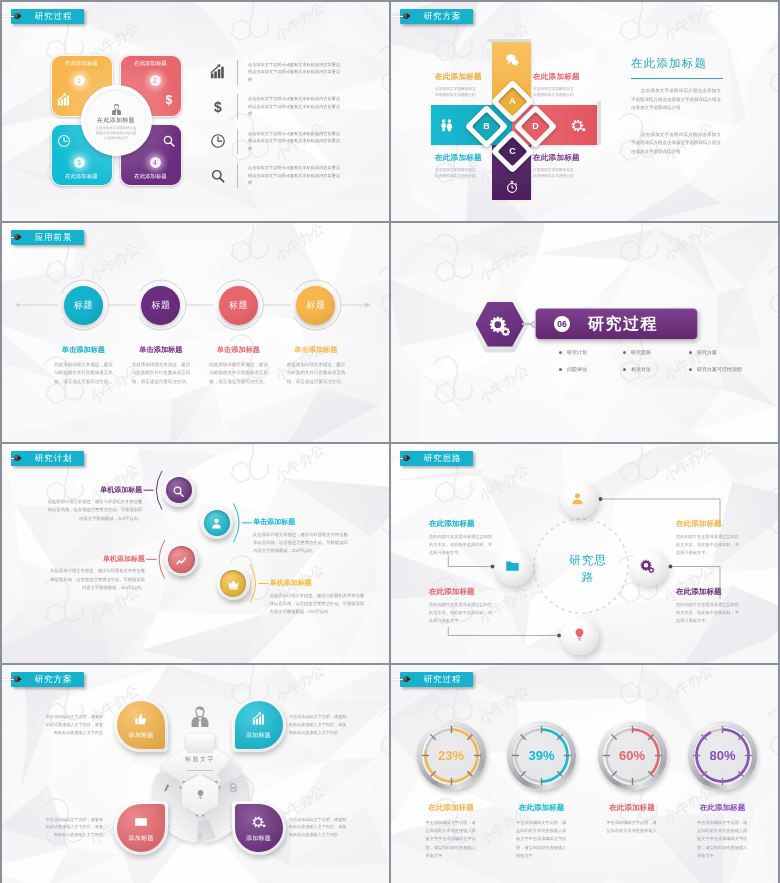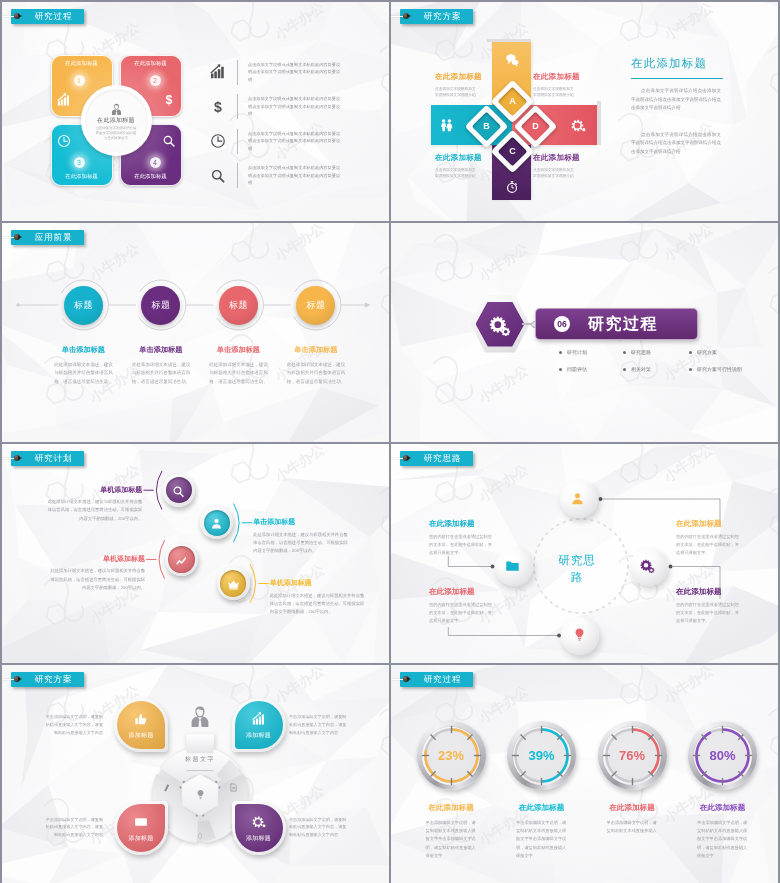--- a/index.html
+++ b/index.html
@@ -918,21 +918,21 @@
             <rect x="9.3" y="17.3" width="5.4" height="1.6" rx=".8"></rect>
             <rect x="10.1" y="20" width="3.8" height="1.6" rx=".8"></rect>
           </svg></div>
       </div>
       <div style="position: absolute; left: 238.5px; top: 103.5px; width: 38px; height: 38px; border-radius: 50%; background: radial-gradient(circle at 34% 27%, rgb(255, 255, 255) 0%, rgb(251, 251, 251) 32%, rgb(230, 230, 233) 72%, rgb(207, 207, 212) 100%); box-shadow: rgba(0, 0, 0, 0.17) 2px 4px 6px; display: flex; align-items: center; justify-content: center;">
         <div style="width: 15px; height: 15px; margin-left: -2px; margin-top: -2px;"><svg width="15" height="15" viewBox="0 0 24 24" fill="#6b2d7f" stroke="#6b2d7f" stroke-width="0" xmlns="http://www.w3.org/2000/svg">
             <path fill-rule="evenodd" d="M18.3 10.4 L18.3 12.8 L16.6 12.8 L16.3 14.0 L17.7 14.9 L16.6 17.0 L15.0 16.2 L14.2 17.0 L15.0 18.6 L12.9 19.7 L12.0 18.3 L10.8 18.6 L10.8 20.3 L8.4 20.3 L8.4 18.6 L7.2 18.3 L6.3 19.7 L4.2 18.6 L5.0 17.0 L4.2 16.2 L2.6 17.0 L1.5 14.9 L2.9 14.0 L2.6 12.8 L0.9 12.8 L0.9 10.4 L2.6 10.4 L2.9 9.2 L1.5 8.3 L2.6 6.2 L4.2 7.0 L5.0 6.2 L4.2 4.6 L6.3 3.5 L7.2 4.9 L8.4 4.6 L8.4 2.9 L10.8 2.9 L10.8 4.6 L12.0 4.9 L12.9 3.5 L15.0 4.6 L14.2 6.2 L15.0 7.0 L16.6 6.2 L17.7 8.3 L16.3 9.2 L16.6 10.4 Z M9.6 7.9 A3.7 3.7 0 1 0 9.6 15.3 A3.7 3.7 0 1 0 9.6 7.9 Z"></path>
             <path fill-rule="evenodd" d="M22.9 18.4 L22.9 20.4 L21.8 20.4 L21.4 21.3 L22.2 22.0 L20.8 23.4 L20.1 22.6 L19.2 23.0 L19.2 24.1 L17.2 24.1 L17.2 23.0 L16.3 22.6 L15.6 23.4 L14.2 22.0 L15.0 21.3 L14.6 20.4 L13.5 20.4 L13.5 18.4 L14.6 18.4 L15.0 17.5 L14.2 16.8 L15.6 15.4 L16.3 16.2 L17.2 15.8 L17.2 14.7 L19.2 14.7 L19.2 15.8 L20.1 16.2 L20.8 15.4 L22.2 16.8 L21.4 17.5 L21.8 18.4 Z M18.2 17.4 A2.0 2.0 0 1 0 18.2 21.4 A2.0 2.0 0 1 0 18.2 17.4 Z"></path>
           </svg></div>
       </div>
-      <div style="position: absolute; left: 146px; top: 108px; width: 80px; text-align: center; font-size: 11.5px; color: rgb(22, 178, 205); line-height: 1.45; white-space: pre-line; letter-spacing: 1px;">研究思
+      <div style="position: absolute; left: 157px; top: 108px; width: 80px; text-align: center; font-size: 11.5px; color: rgb(22, 178, 205); line-height: 1.45; white-space: pre-line; letter-spacing: 1px;">研究思
 路</div>
       <div style="position: absolute; left: 38px; top: 76px; width: 64px; font-size: 7.6px; font-weight: 700; color: rgb(22, 178, 205); line-height: 1; text-align: left;">在此添加标题</div>
       <div style="position: absolute; left: 38px; top: 89px; width: 64px; font-size: 4.2px; color: rgb(155, 155, 161); line-height: 1.95; text-align: left;">您的内容打在这里或者通过复制您的文本后，在此框中选择粘贴，并选择只保留文字。</div>
       <div style="position: absolute; left: 285px; top: 76px; width: 64px; font-size: 7.6px; font-weight: 700; color: rgb(247, 182, 75); line-height: 1; text-align: left;">在此添加标题</div>
       <div style="position: absolute; left: 285px; top: 89px; width: 64px; font-size: 4.2px; color: rgb(155, 155, 161); line-height: 1.95; text-align: left;">您的内容打在这里或者通过复制您的文本后，在此框中选择粘贴，并选择只保留文字。</div>
       <div style="position: absolute; left: 38px; top: 144px; width: 64px; font-size: 7.6px; font-weight: 700; color: rgb(232, 103, 109); line-height: 1; text-align: left;">在此添加标题</div>
       <div style="position: absolute; left: 38px; top: 157px; width: 64px; font-size: 4.2px; color: rgb(155, 155, 161); line-height: 1.95; text-align: left;">您的内容打在这里或者通过复制您的文本后，在此框中选择粘贴，并选择只保留文字。</div>
       <div style="position: absolute; left: 285px; top: 144px; width: 64px; font-size: 7.6px; font-weight: 700; color: rgb(107, 45, 127); line-height: 1; text-align: left;">在此添加标题</div>
       <div style="position: absolute; left: 285px; top: 157px; width: 64px; font-size: 4.2px; color: rgb(155, 155, 161); line-height: 1.95; text-align: left;">您的内容打在这里或者通过复制您的文本后，在此框中选择粘贴，并选择只保留文字。</div>
     </div>
@@ -1295,21 +1295,21 @@
         <circle cx="34.5" cy="34.5" r="26" fill="none" stroke="#e8676d" stroke-width="2.6" stroke-dasharray="60.44 163.36" stroke-linecap="butt" transform="rotate(-90 34.5 34.5)"></circle>
         <line x1="34.50" y1="12.10" x2="34.50" y2="4.90" stroke="#7e7e86" stroke-width="1.4"></line>
         <line x1="50.34" y1="18.66" x2="55.43" y2="13.57" stroke="#7e7e86" stroke-width="1.4"></line>
         <line x1="56.90" y1="34.50" x2="64.10" y2="34.50" stroke="#7e7e86" stroke-width="1.4"></line>
         <line x1="50.34" y1="50.34" x2="55.43" y2="55.43" stroke="#7e7e86" stroke-width="1.4"></line>
         <line x1="34.50" y1="56.90" x2="34.50" y2="64.10" stroke="#7e7e86" stroke-width="1.4"></line>
         <line x1="18.66" y1="50.34" x2="13.57" y2="55.43" stroke="#7e7e86" stroke-width="1.4"></line>
         <line x1="12.10" y1="34.50" x2="4.90" y2="34.50" stroke="#7e7e86" stroke-width="1.4"></line>
         <line x1="18.66" y1="18.66" x2="13.57" y2="13.57" stroke="#7e7e86" stroke-width="1.4"></line>
       </svg>
-      <div style="position: absolute; left: 216px; top: 83.5px; width: 50px; text-align: center; font-size: 13px; font-weight: 700; color: rgb(232, 103, 109); line-height: 1;">76%</div>
+      <div style="position: absolute; left: 216px; top: 83.5px; width: 50px; text-align: center; font-size: 13px; font-weight: 700; color: rgb(232, 103, 109); line-height: 1;">60%</div>
       <div style="position: absolute; left: 196px; top: 139px; width: 90px; text-align: center; font-size: 7.6px; font-weight: 700; color: rgb(232, 103, 109); line-height: 1;">在此添加标题</div>
       <div style="position: absolute; left: 215.5px; top: 154px; width: 51px; text-align: left; font-size: 4.2px; color: rgb(157, 157, 163); line-height: 1.95;">单击添加编辑文字说明，请复制粘贴文本或直接多输入</div>
       <div style="position: absolute; left: 297px; top: 56px; width: 69px; height: 69px; border-radius: 50%; background: conic-gradient(from 210deg, rgb(154, 154, 161), rgb(214, 214, 218) 18%, rgb(244, 244, 246) 34%, rgb(207, 207, 212) 55%, rgb(167, 167, 174) 72%, rgb(228, 228, 232) 88%, rgb(154, 154, 161)); box-shadow: rgba(0, 0, 0, 0.22) 1px 3px 5px;"></div>
       <div style="position: absolute; left: 302.5px; top: 61.5px; width: 58px; height: 58px; border-radius: 50%; background: linear-gradient(160deg, rgb(252, 252, 252), rgb(237, 237, 239)); box-shadow: rgba(0, 0, 0, 0.08) 0px -1px 2px;"></div>
       <div style="position: absolute; left: 304px; top: 63px; width: 55px; height: 55px; border-radius: 50%; background: radial-gradient(circle at 42% 34%, rgb(235, 235, 237) 0%, rgb(230, 230, 233) 72%, rgb(222, 222, 225) 100%);"></div>
       <svg width="69" height="69" style="position:absolute;left:297px;top:56px;">
         <circle cx="34.5" cy="34.5" r="26" fill="none" stroke="#c9c9ce" stroke-width="2.4"></circle>
         <circle cx="34.5" cy="34.5" r="26" fill="none" stroke="#8b4fc0" stroke-width="2.6" stroke-dasharray="150.29 163.36" stroke-linecap="butt" transform="rotate(-90 34.5 34.5)"></circle>
         <line x1="34.50" y1="12.10" x2="34.50" y2="4.90" stroke="#7e7e86" stroke-width="1.4"></line>
         <line x1="50.34" y1="18.66" x2="55.43" y2="13.57" stroke="#7e7e86" stroke-width="1.4"></line>

